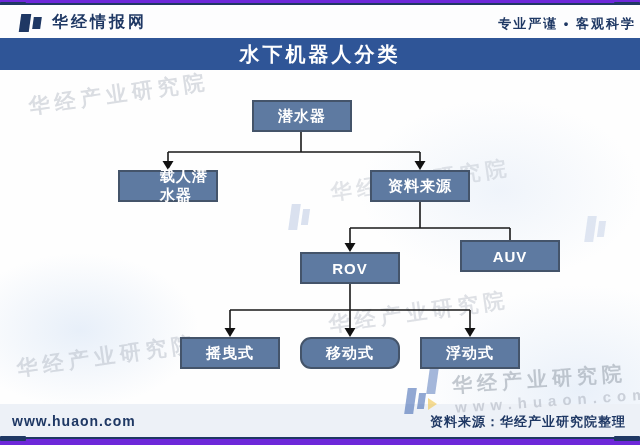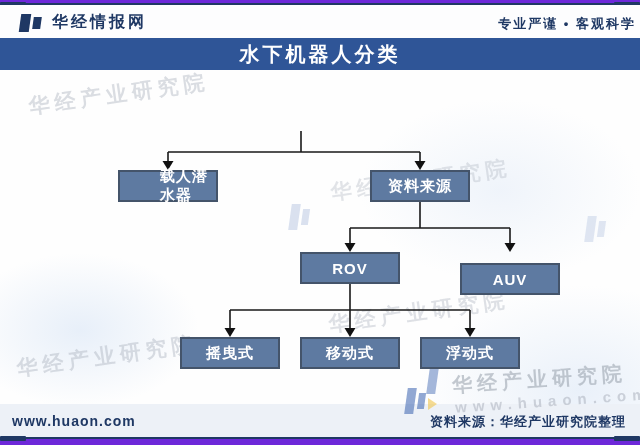--- a/index.html
+++ b/index.html
@@ -116,26 +116,27 @@
         <polygon points="162.5,91 173.5,91 168,100"></polygon>
         <polygon points="414.5,91 425.5,91 420,100"></polygon>
         <polygon points="344.5,173 355.5,173 350,182"></polygon>
         <polygon points="504.5,173 515.5,173 510,182"></polygon>
         <polygon points="224.5,258 235.5,258 230,267"></polygon>
         <polygon points="344.5,258 355.5,258 350,267"></polygon>
         <polygon points="464.5,258 475.5,258 470,267"></polygon>
       </g>
     </svg>
 
+    <div class="node" style="left:252px;top:30px;">潜水器</div>
     <div class="node" style="left:118px;top:100px;padding-left:40px;">载人潜水器</div>
     <div class="node" style="left:370px;top:100px;">资料来源</div>
     <div class="node" style="left:300px;top:182px;">ROV</div>
-    <div class="node" style="left:460px;top:193px;">AUV</div>
+    <div class="node" style="left:460px;top:170px;">AUV</div>
     <div class="node" style="left:180px;top:267px;">摇曳式</div>
-    <div class="node" style="left:300px;top:267px;">移动式</div>
+    <div class="node" style="left:300px;top:267px;border-radius:11px;">移动式</div>
     <div class="node" style="left:420px;top:267px;">浮动式</div>
   </div>
 
   <div class="footer">
     <span class="site">www.huaon.com</span>
     <span class="source">资料来源：华经产业研究院整理</span>
   </div>
   <div class="rule" style="top:437px;"></div>
   <div class="rule-cap" style="left:0;top:436px;"></div>
   <div class="rule-cap" style="right:0;top:436px;"></div>

